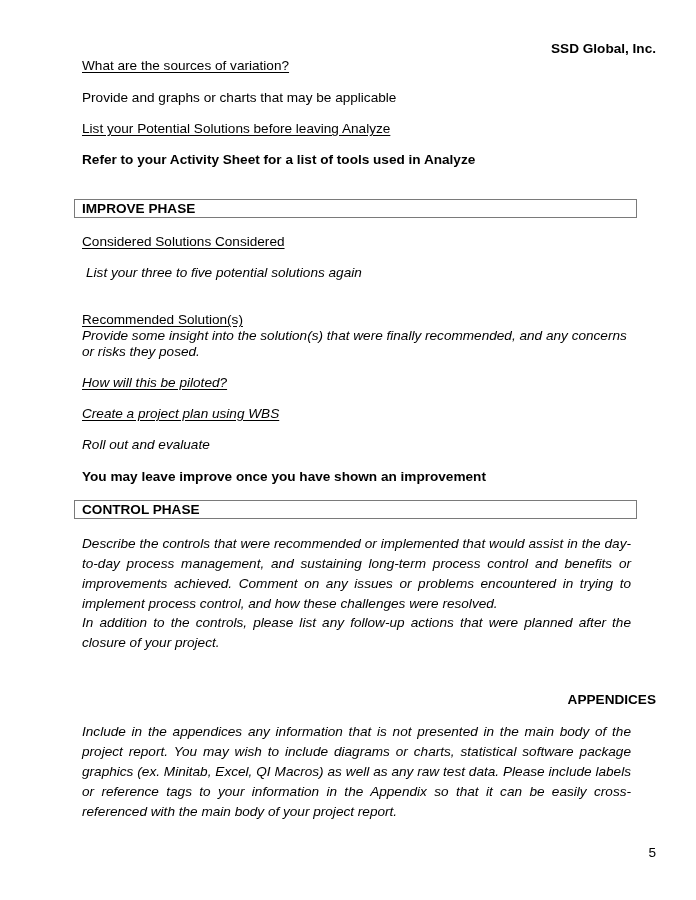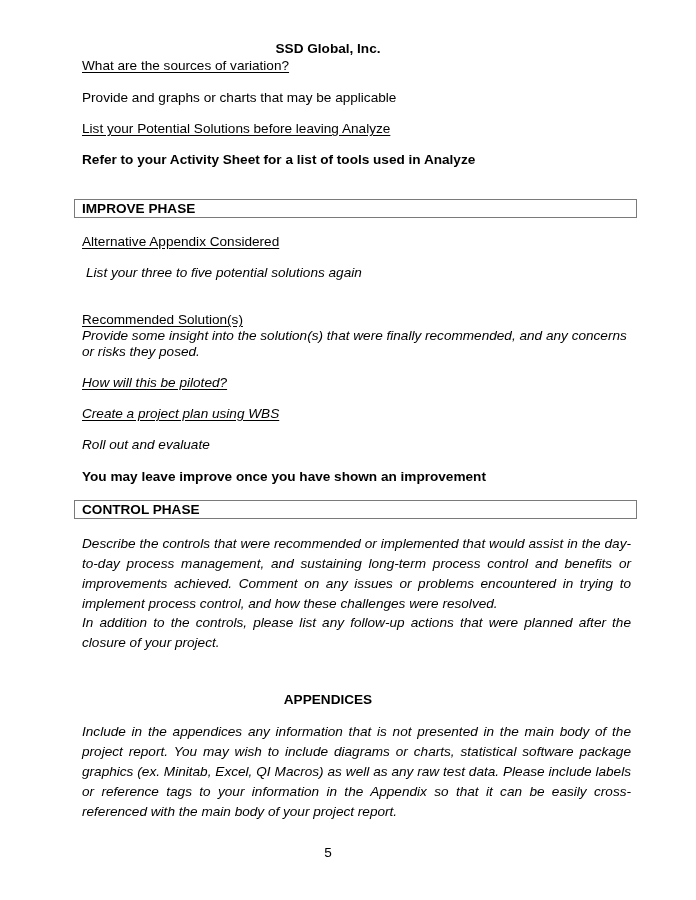--- a/index.html
+++ b/index.html
@@ -2,42 +2,42 @@
 <html><head>
 <meta charset="utf-8">
 <style>
   html, body { margin: 0; padding: 0; background: #ffffff; }
   body { width: 696px; height: 900px; position: relative; overflow: hidden;
          font-family: "Liberation Sans", sans-serif; color: #000; font-size: 13.6px; }
   .abs { position: absolute; white-space: nowrap; line-height: 16px; }
   .u { text-decoration: underline; text-underline-offset: 2px; }
   .i { font-style: italic; }
   .b { font-weight: bold; }
-  .center { left: 0; width: 656px; text-align: center; }
+  .center { left: 0; width: 656px; text-align: right; }
   .para { position: absolute; left: 82px; width: 549px; font-style: italic;
           text-align: justify; line-height: 20px; white-space: normal; }
   .phase-box { position: absolute; left: 74px; width: 561px; height: 17px;
                border: 1px solid #7a7a7a; box-sizing: content-box; }
   .phase-box span { position: absolute; left: 7px; top: 1px; font-weight: bold;
                     line-height: 16px; white-space: nowrap; }
 </style>
 </head>
 <body>
 
 <div class="abs b center" style="top:41px;">SSD Global, Inc.</div>
 
 <div class="abs u" style="left:82px; top:58px;">What are the sources of variation?</div>
 <div class="abs" style="left:82px; top:90px;">Provide and graphs or charts that may be applicable</div>
 <div class="abs u" style="left:82px; top:121px;">List your Potential Solutions before leaving Analyze</div>
 <div class="abs b" style="left:82px; top:152px;">Refer to your Activity Sheet for a list of tools used in Analyze</div>
 
 <div class="phase-box" style="top:199px;">
   <span>IMPROVE PHASE</span>
 </div>
-<div class="abs u" style="left:82px; top:234px;">Alternative Appendix Considered</div>
+<div class="abs u" style="left:82px; top:234px;">Considered Solutions Considered</div>
 <div class="abs i" style="left:86px; top:265px;">List your three to five potential solutions again</div>
 <div class="abs u" style="left:82px; top:312px;">Recommended Solution(s)</div>
 <div class="abs i" style="left:82px; top:328px;">Provide some insight into the solution(s) that were finally recommended, and any concerns</div>
 <div class="abs i" style="left:82px; top:344px;">or risks they posed.</div>
 <div class="abs i u" style="left:82px; top:375px;">How will this be piloted?</div>
 <div class="abs i u" style="left:82px; top:406px;">Create a project plan using WBS</div>
 <div class="abs i" style="left:82px; top:437px;">Roll out and evaluate</div>
 <div class="abs b" style="left:82px; top:469px;">You may leave improve once you have shown an improvement</div>
 
 <div class="phase-box" style="top:500px;">

